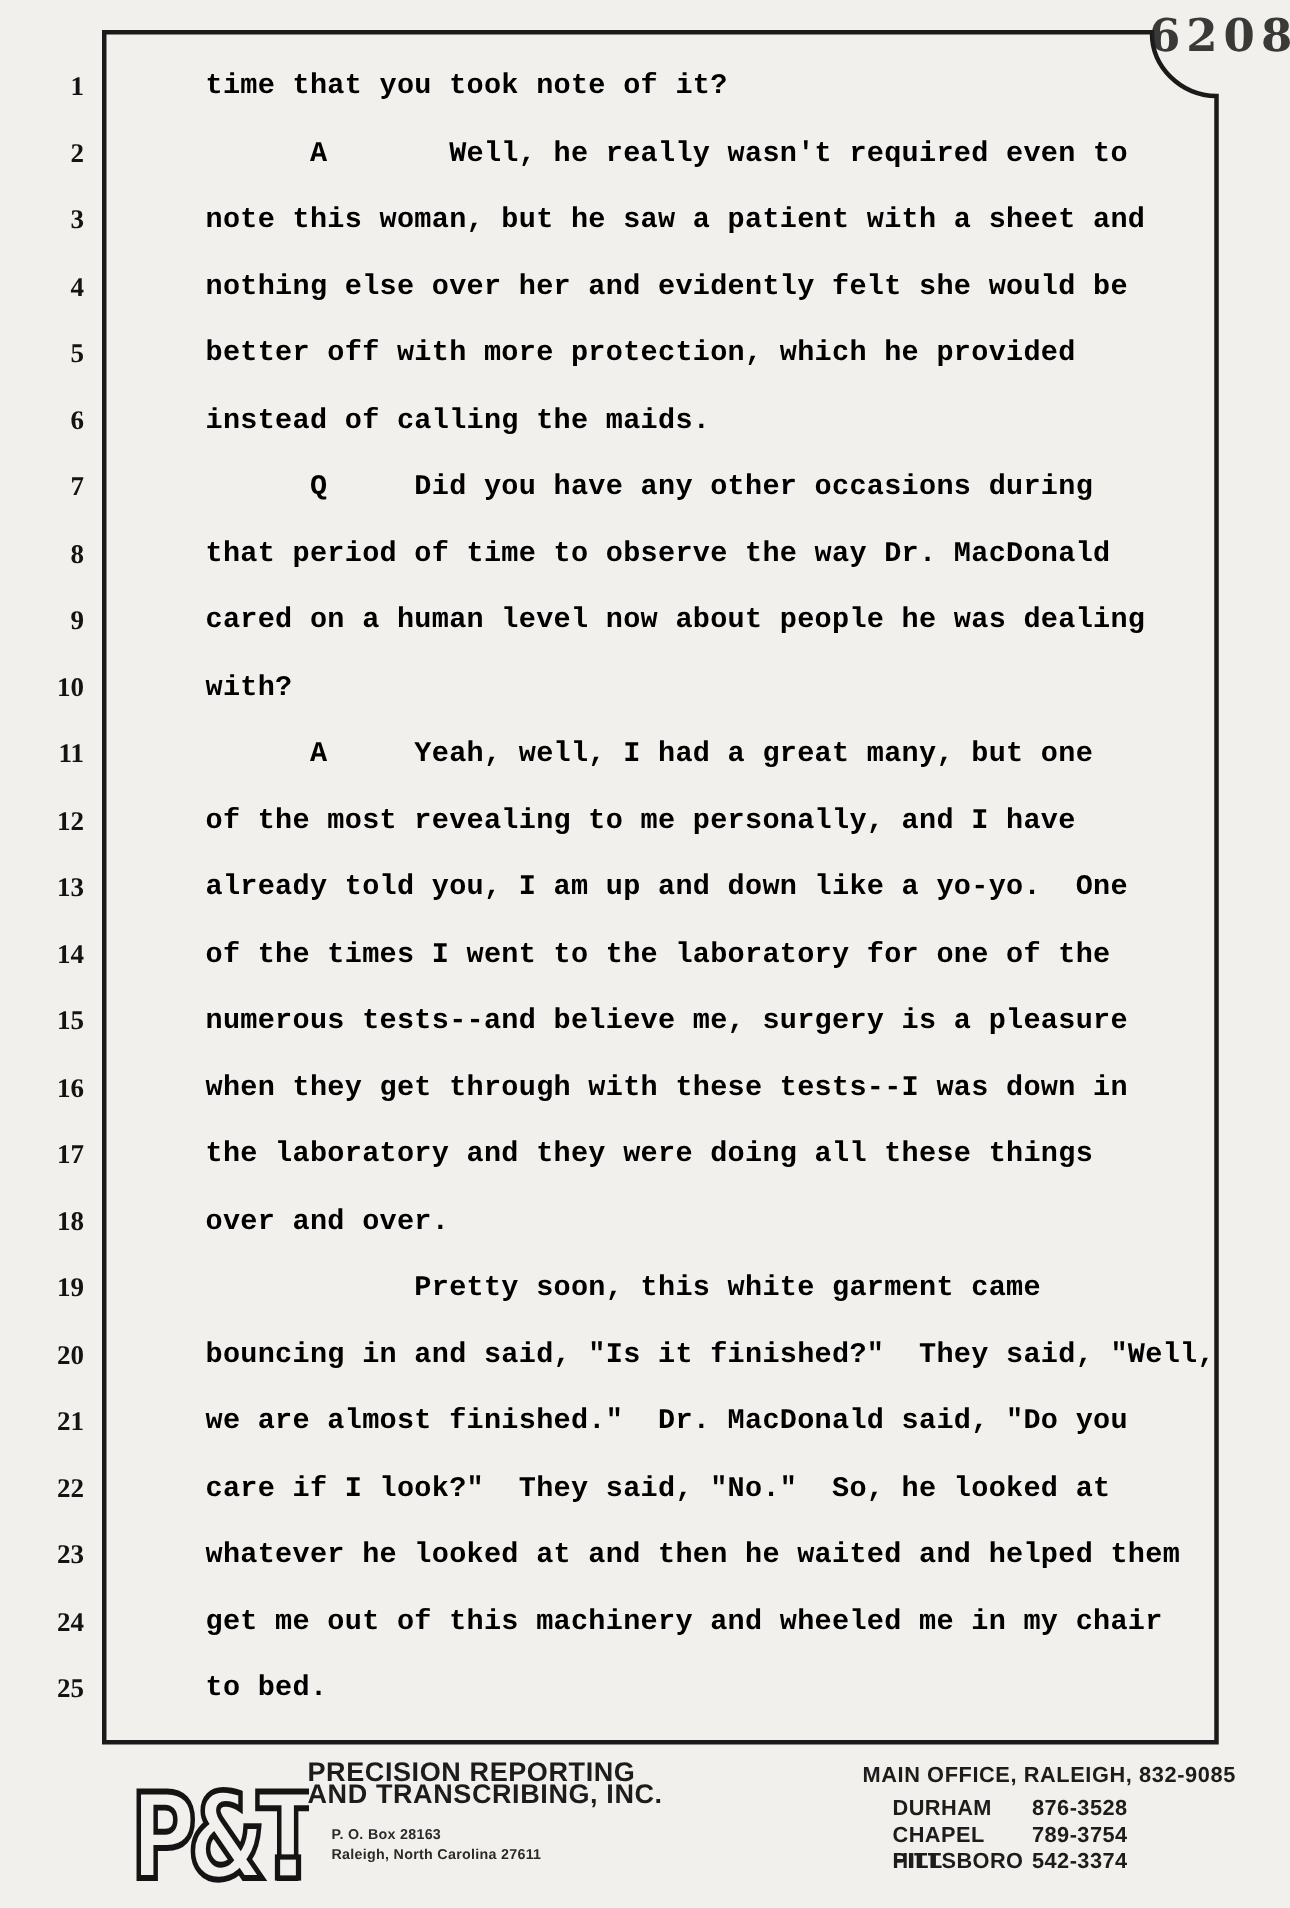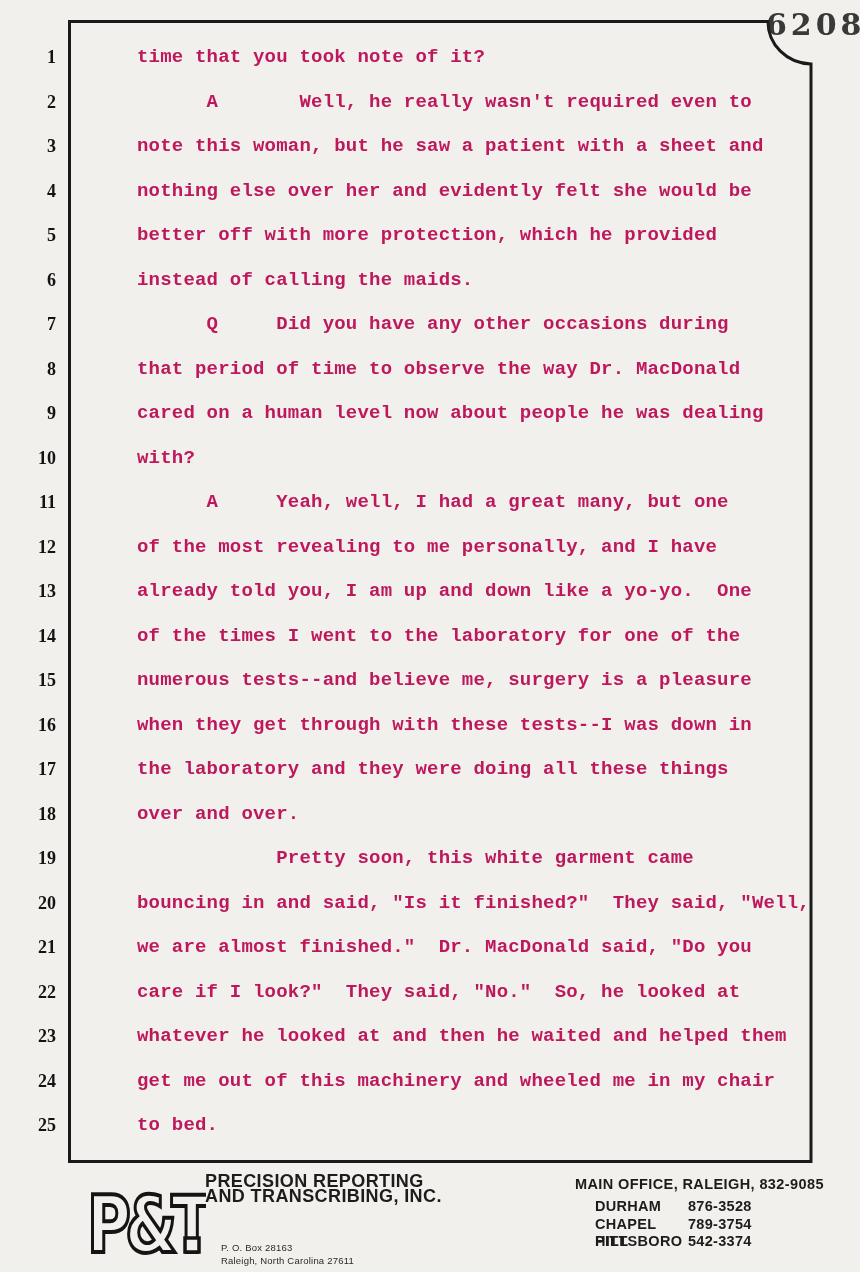--- a/index.html
+++ b/index.html
@@ -15,33 +15,33 @@
     letter-spacing:4px;color:#202020;opacity:.88;
   }
   .line-numbers{
     position:absolute;left:0;top:35px;width:56px;text-align:right;
     font-family:"Liberation Serif",serif;font-size:18px;font-weight:700;color:#131313;
   }
   .ln{height:44.5px;line-height:44.5px;}
   .transcript{
     position:absolute;left:137px;top:35px;
     font-family:"Liberation Mono","DejaVu Sans Mono",monospace;
-    font-size:19px;font-weight:700;color:#be185d;white-space:pre;
+    font-size:19px;font-weight:700;color:#000000;white-space:pre;
   }
   .tl{height:44.5px;line-height:44.5px;letter-spacing:.2px;}
   
   .footer{position:absolute;left:0;top:1163px;width:860px;height:109px;}
   .logo-svg{position:absolute;left:86px;top:7px;}
   .company{
     position:absolute;left:205px;top:11px;
     font-size:18px;font-weight:700;letter-spacing:.4px;line-height:15px;color:#1c1c1c;
   }
   .address{
-    position:absolute;left:221px;top:79px;
-    font-size:9.5px;font-weight:400;line-height:12.5px;color:#2a2a2a;letter-spacing:.2px;
+    position:absolute;left:221px;top:55px;
+    font-size:9.5px;font-weight:700;line-height:12.5px;color:#2a2a2a;letter-spacing:.2px;
   }
   .right-block{position:absolute;left:575px;top:13px;color:#1c1c1c;}
   .main-office{font-size:14.5px;font-weight:700;letter-spacing:.4px;}
   .branches{margin-top:6px;margin-left:20px;}
   .branch-row{display:flex;height:17.5px;line-height:17.5px;font-size:14.5px;font-weight:700;letter-spacing:.3px;}
   .branch-city{width:93px;}
   .branch-phone{}
 </style>
 </head>
 <body>

